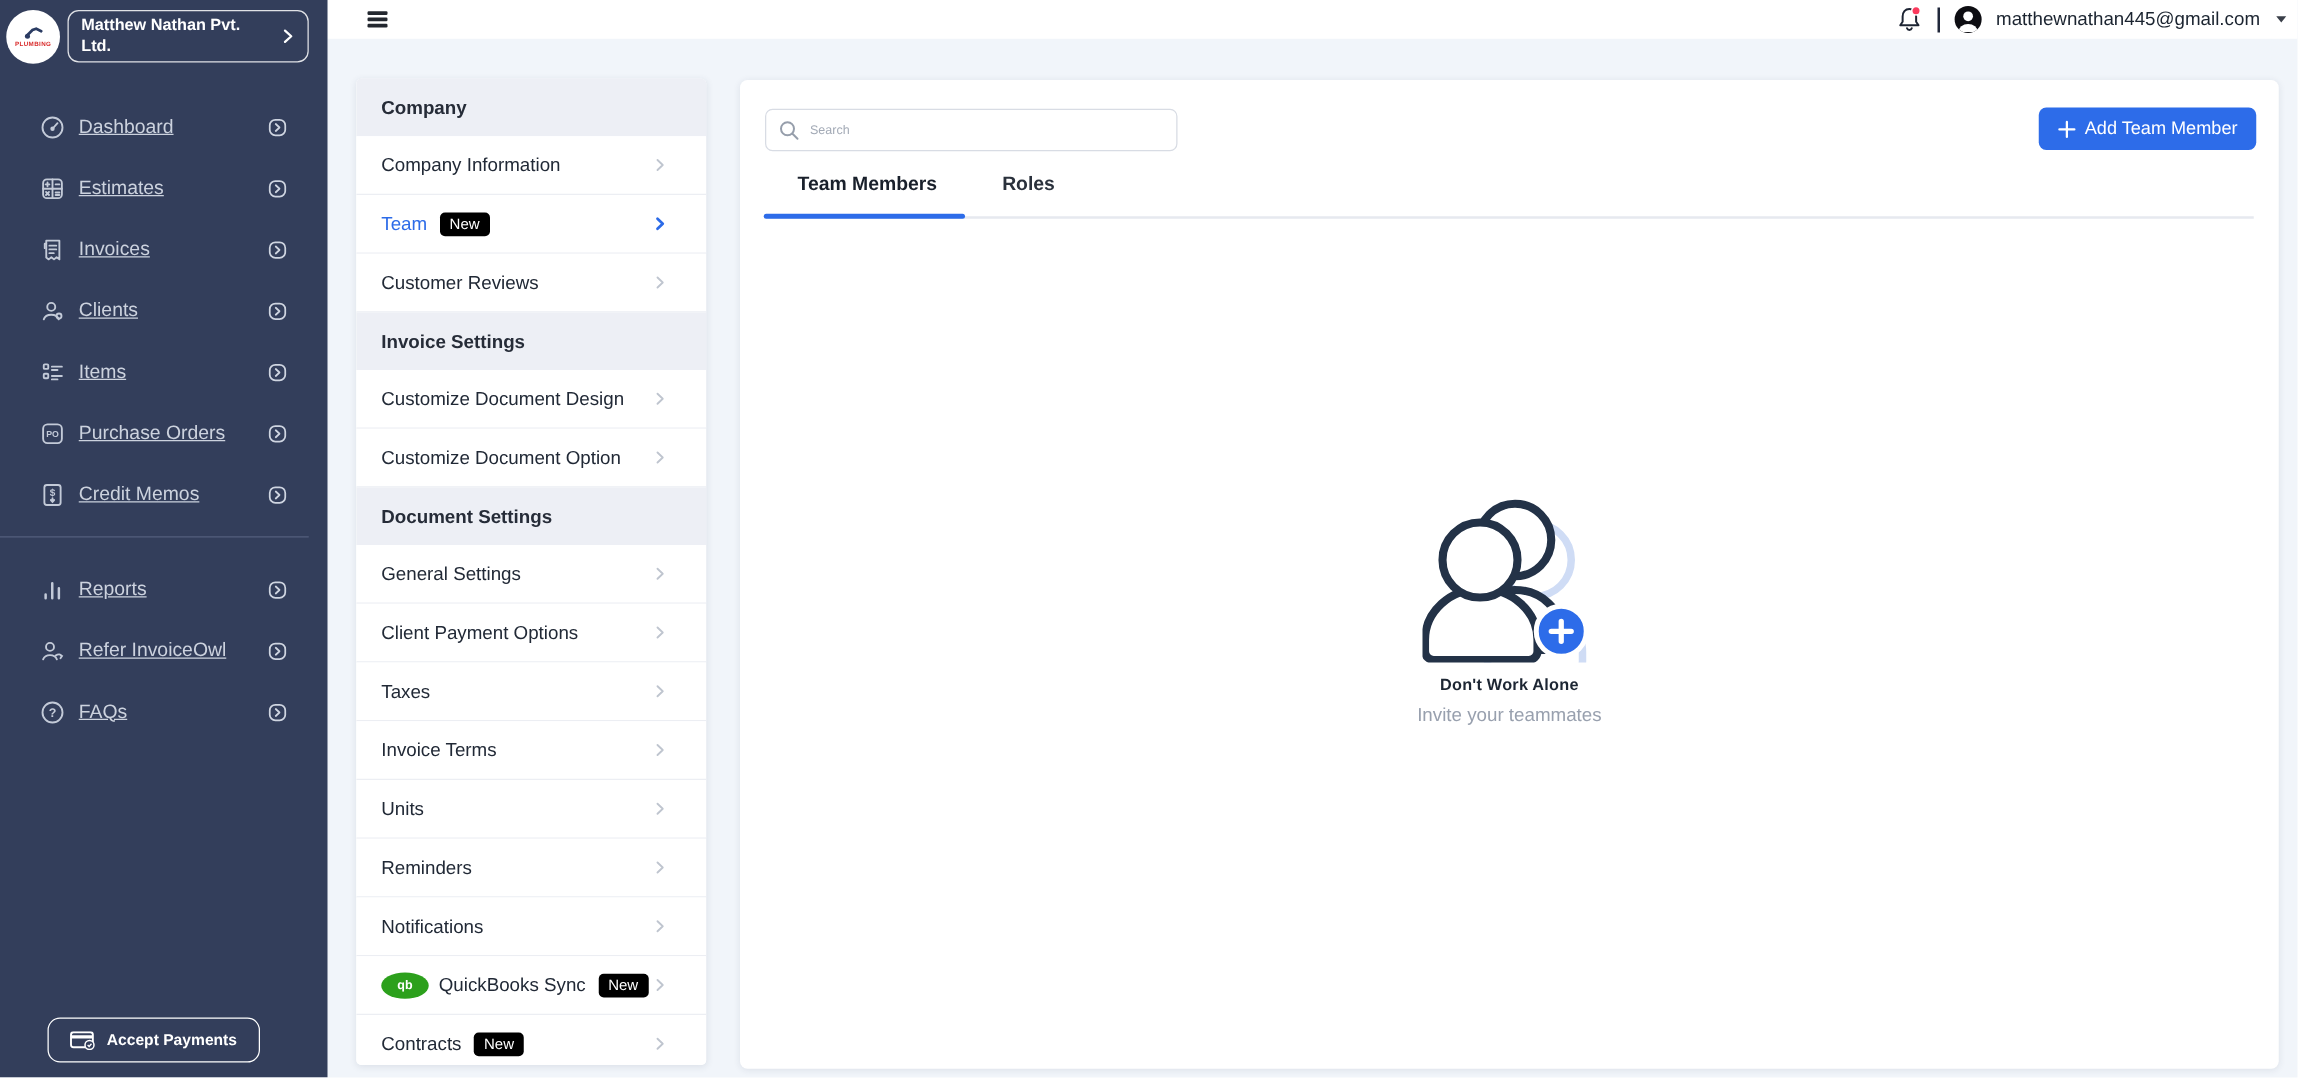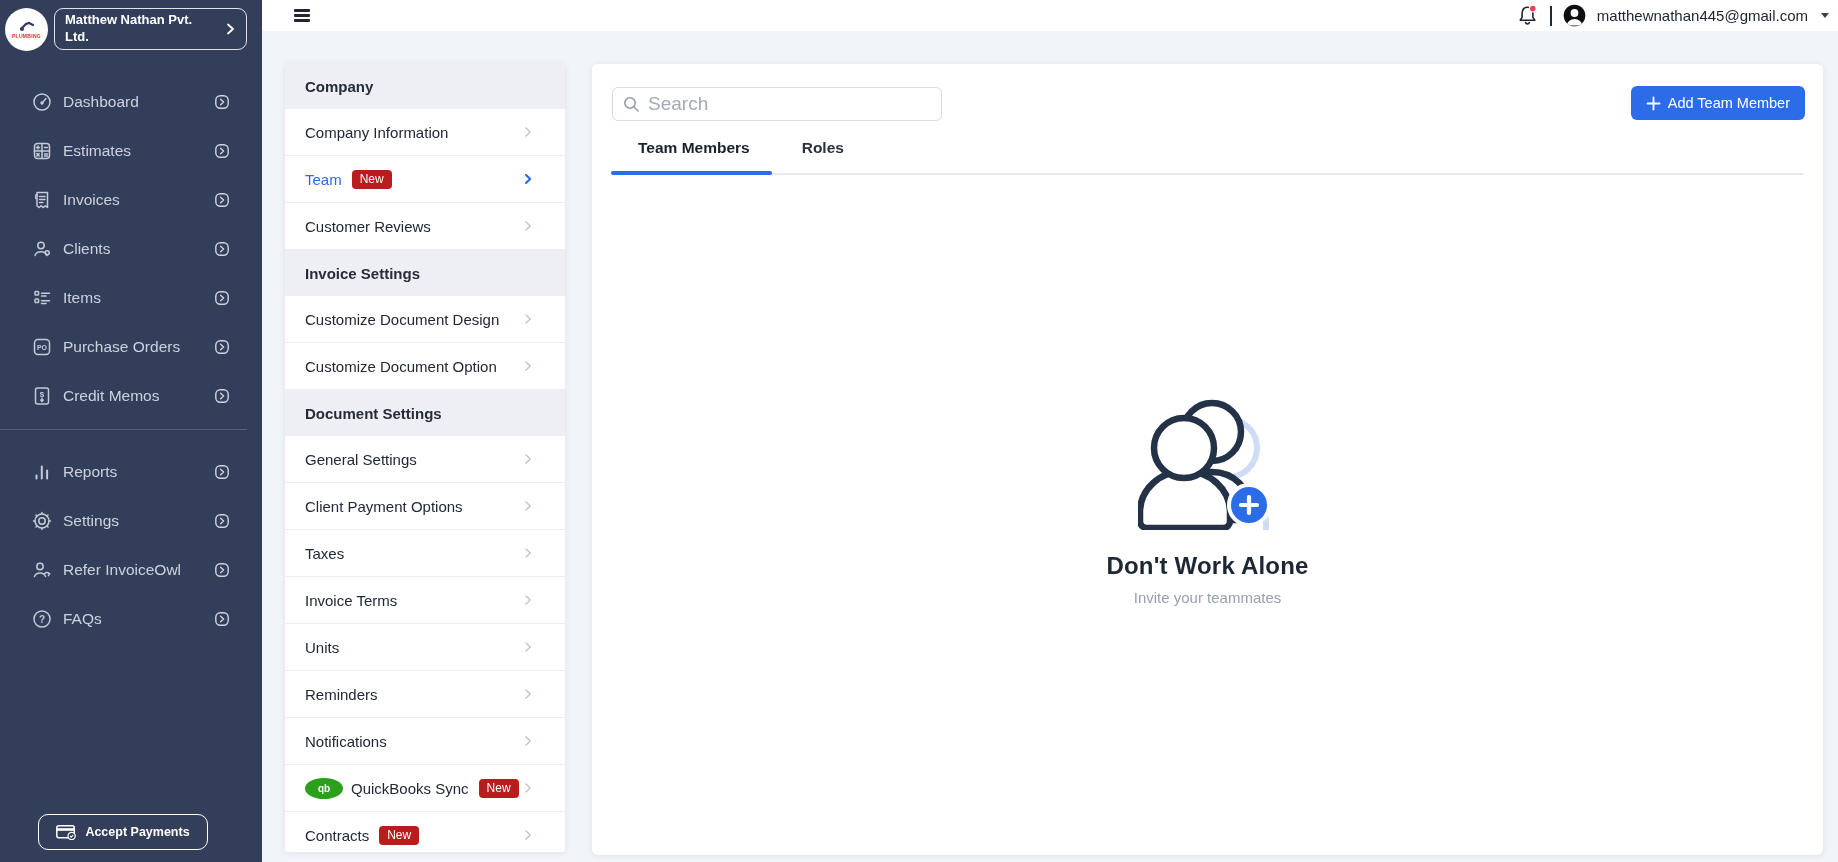--- a/index.html
+++ b/index.html
@@ -27,21 +27,21 @@
     padding:4px 8px 4px 10px; display:flex; align-items:center; justify-content:space-between;
     color:#fff; cursor:pointer;
   }
   .company-name { font-size:13px; font-weight:600; line-height:1.28; max-width:148px; }
   .nav { margin-top:26px; }
   .nav-item {
     height:49px; display:flex; align-items:center; padding:0 32px 0 31px; gap:10px;
     font-size:15.5px; color:#ccd2de; cursor:pointer;
   }
   .nav-item .nicon { width:22px; height:22px; flex:0 0 auto; display:flex; align-items:center; justify-content:center; }
-  .nav-item .nlabel { white-space:nowrap; }
+  .nav-item .nlabel { white-space:nowrap;text-decoration:underline; }
   .nav-item .mini { margin-left:auto; display:flex; }
   .sb-divider { border-top:1px solid #545f7e; margin:9px 15px 17px 0; }
   .accept-btn {
     position:absolute; left:38px; bottom:12px; width:170px; height:36px;
     border:1.5px solid #fff; border-radius:10px; background:transparent;
     display:flex; align-items:center; justify-content:center; gap:8px;
     color:#fff; font-size:12.5px; font-weight:bold; cursor:pointer;
     font-family:"Liberation Sans", sans-serif;
   }
 
@@ -69,59 +69,59 @@
     height:46px; background:#edeff5; display:flex; align-items:center; padding:0 20px;
     font-weight:bold; font-size:15px; color:#262c38;
   }
   .sp-row {
     height:47px; background:#fff; display:flex; align-items:center; padding:0 30px 0 20px;
     font-size:15px; color:#212936; border-bottom:1px solid #eceef3; cursor:pointer;
   }
   .sp-row .chev { margin-left:auto; display:flex; }
   .sp-row.active .rlabel { color:#2c6be8; }
   .badge-new {
-    background:#b91c1c; color:#fff; font-size:12px; border-radius:4px;
+    background:#000000; color:#fff; font-size:12px; border-radius:4px;
     padding:3px 8px 4px; margin-left:10px; line-height:1; flex:0 0 auto;
   }
   .qb-badge {
     width:38px; height:21px; border-radius:50%; background:#2ca01c; color:#fff;
     font-weight:bold; font-size:10px; display:flex; align-items:center; justify-content:center;
     margin-right:8px; flex:0 0 auto;
   }
 
   
   .card {
     position:absolute; left:592px; top:64px; width:1231px; height:791px;
     background:#fff; border-radius:6px; box-shadow:0 1px 6px rgba(35,46,74,.10);
   }
   .search-box {
     position:absolute; left:20px; top:23px; width:330px; height:34px;
     border:1px solid #d8dce4; border-radius:6px; background:#fff;
     display:flex; align-items:center; padding:0 10px; gap:8px;
   }
   .search-box input {
-    border:none; outline:none; flex:1; font-size:19px; color:#333;
+    border:none; outline:none; flex:1; font-size:10px; color:#333;
     font-family:"Liberation Sans", sans-serif; background:transparent;
   }
   .search-box input::placeholder { color:#a3aab6; }
   .add-btn {
     position:absolute; right:18px; top:22px; height:34px; padding:0 15px;
     background:#2d6ce9; border:none; border-radius:6px; color:#fff; font-size:14.5px;
     display:flex; align-items:center; gap:7px; cursor:pointer;
     font-family:"Liberation Sans", sans-serif;
   }
   .tabs { position:absolute; left:20px; top:68px; display:flex; }
   .tab { height:32px; padding:0 26px; display:flex; align-items:center; font-size:15.5px; cursor:pointer; }
   .tab.active { font-weight:bold; color:#19202b; }
   .tab.inactive { font-weight:600; color:#2a313c; }
   .tab-line { position:absolute; left:20px; right:20px; top:109px; height:2px; background:#e6e9ef; }
   .tab-underline { position:absolute; left:19px; top:107px; width:161px; height:4px; background:#2d6ce9; border-radius:2px; }
 
   .empty { position:absolute; top:326px; left:0; right:0; text-align:center; }
-  .empty-title { margin-top:22px; font-size:24px; font-weight:bold; color:#1d2633; letter-spacing:.2px; }
+  .empty-title { margin-top:10px; font-size:13px; font-weight:bold; color:#1d2633; letter-spacing:.2px; }
   .empty-sub { margin-top:9px; font-size:15px; color:#98a0ae; }
 
   svg { display:block; }
 </style>
 </head>
 <body>
 
 <aside class="sidebar">
   <div class="sb-header">
     <div class="logo-circle">
@@ -256,36 +256,20 @@
   <div class="sb-divider"></div>
 
   <nav class="nav" style="margin-top:0">
     <div class="nav-item">
       <span class="nicon">
         <svg width="22" height="22" viewBox="0 0 22 22" fill="none" stroke="#c3cad8" stroke-width="2" stroke-linecap="round">
           <path d="M5.5,17.5 V14.5 M10.8,17.5 V5.5 M16.1,17.5 V9.5"></path>
         </svg>
       </span>
       <span class="nlabel">Reports</span>
-      <span class="mini">
-        <svg width="16" height="16" viewBox="0 0 16 16" fill="none" stroke="#cfd5e1" stroke-width="1.4" stroke-linecap="round" stroke-linejoin="round">
-          <rect x="1.8" y="1.8" width="12.4" height="12.4" rx="4.5"></rect>
-            <polyline points="6.6,5.2 9.6,8 6.6,10.8"></polyline>
-        </svg>
-      </span>
-    </div>
-    <div class="nav-item">
-      <span class="nicon">
-        <svg width="22" height="22" viewBox="0 0 22 22" fill="none" stroke="#c3cad8" stroke-width="1.5" stroke-linecap="round">
-          <circle cx="11" cy="11" r="3.2"></circle>
-            <circle cx="11" cy="11" r="7"></circle>
-          <path d="M11,2.5 V4 M11,18 V19.5 M2.5,11 H4 M18,11 H19.5 M5,5 L6.1,6.1 M15.9,15.9 L17,17 M5,17 L6.1,15.9 M15.9,6.1 L17,5"></path>
-        </svg>
-      </span>
-      <span class="nlabel">Settings</span>
       <span class="mini">
         <svg width="16" height="16" viewBox="0 0 16 16" fill="none" stroke="#cfd5e1" stroke-width="1.4" stroke-linecap="round" stroke-linejoin="round">
           <rect x="1.8" y="1.8" width="12.4" height="12.4" rx="4.5"></rect>
             <polyline points="6.6,5.2 9.6,8 6.6,10.8"></polyline>
         </svg>
       </span>
     </div>
     <div class="nav-item">
       <span class="nicon">
         <svg width="22" height="22" viewBox="0 0 22 22" fill="none" stroke="#c3cad8" stroke-width="1.5" stroke-linecap="round">

